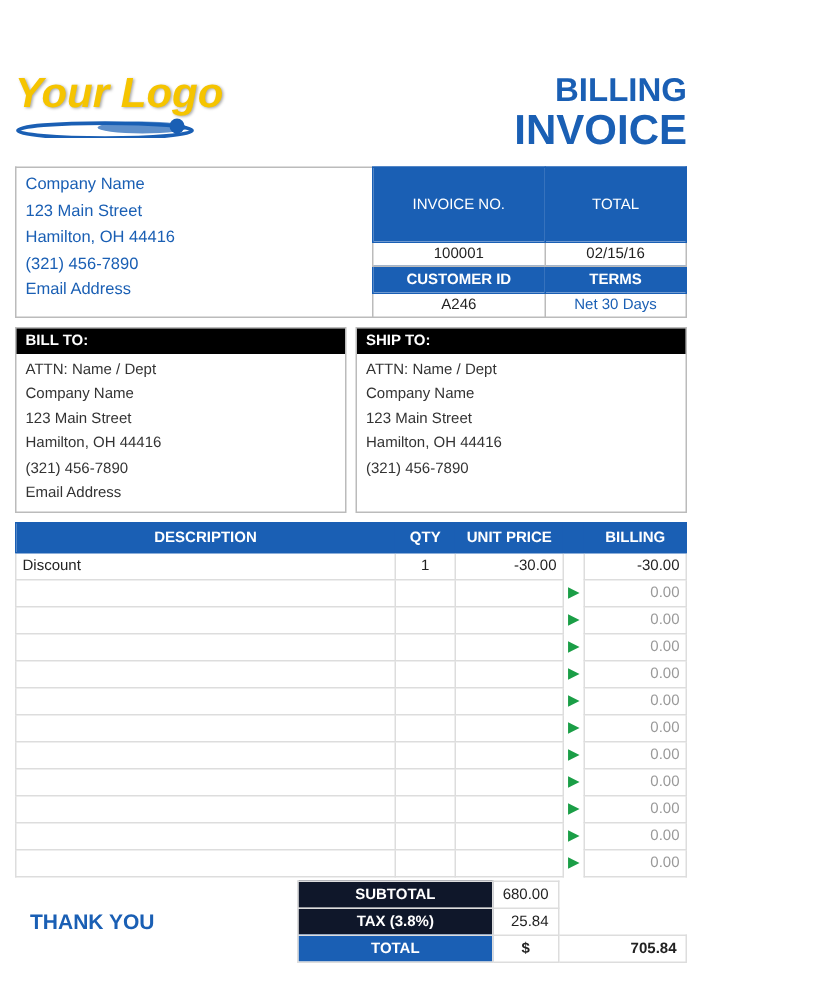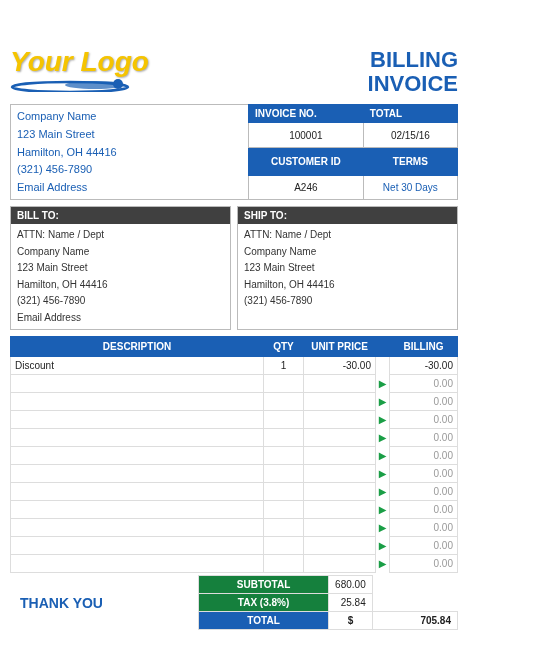--- a/index.html
+++ b/index.html
@@ -47,21 +47,21 @@
     .billing-invoice {
       text-align: right;
       line-height: 1.1;
     }
     .billing-invoice .billing {
       font-size: 22px;
       font-weight: bold;
       color: #1a5fb4;
     }
     .billing-invoice .invoice {
-      font-size: 22px;
+      font-size: 28px;
       font-weight: bold;
       color: #1a5fb4;
     }
 
     
     .company-invoice-row {
       display: flex;
       gap: 0;
       margin-bottom: 2px;
     }
@@ -75,23 +75,23 @@
       color: #1a5fb4;
       line-height: 1.6;
     }
     .invoice-table {
       width: 210px;
       border-collapse: collapse;
     }
     .invoice-table th {
       background: #1a5fb4;
       color: #fff;
-      font-weight: bold;
-      text-align: left;
-      padding: 3px 6px;
+      font-weight: normal;
+      text-align: center;
+      padding: 19px 6px;
       border: 1px solid #1a5fb4;
       font-size: 10px;
     }
     .invoice-table td {
       border: 1px solid #bbb;
       text-align: center;
       padding: 2px 6px;
       font-size: 10px;
       background: #fff;
     }
@@ -103,21 +103,21 @@
     .bill-ship-row {
       display: flex;
       gap: 6px;
       margin: 6px 0;
     }
     .bill-to, .ship-to {
       flex: 1;
       border: 1px solid #bbb;
     }
     .bill-to-header, .ship-to-header {
-      background: #404040;
+      background: #000000;
       color: #fff;
       font-weight: bold;
       padding: 3px 6px;
       font-size: 10px;
     }
     .address-lines {
       padding: 3px 6px;
       line-height: 1.65;
     }
     .address-lines .addr-line {
@@ -165,21 +165,21 @@
     .totals-table {
       border-collapse: collapse;
       width: 260px;
     }
     .totals-table tr td {
       padding: 3px 6px;
       font-size: 10px;
       border: 1px solid #ddd;
     }
     .totals-table tr td.label {
-      background: #15803d;
+      background: #0f172a;
       color: #fff;
       font-weight: bold;
       text-align: center;
     }
     .totals-table tr td.value {
       text-align: right;
       background: #fff;
     }
     .totals-table tr.total-row td.label {
       background: #1a5fb4;

